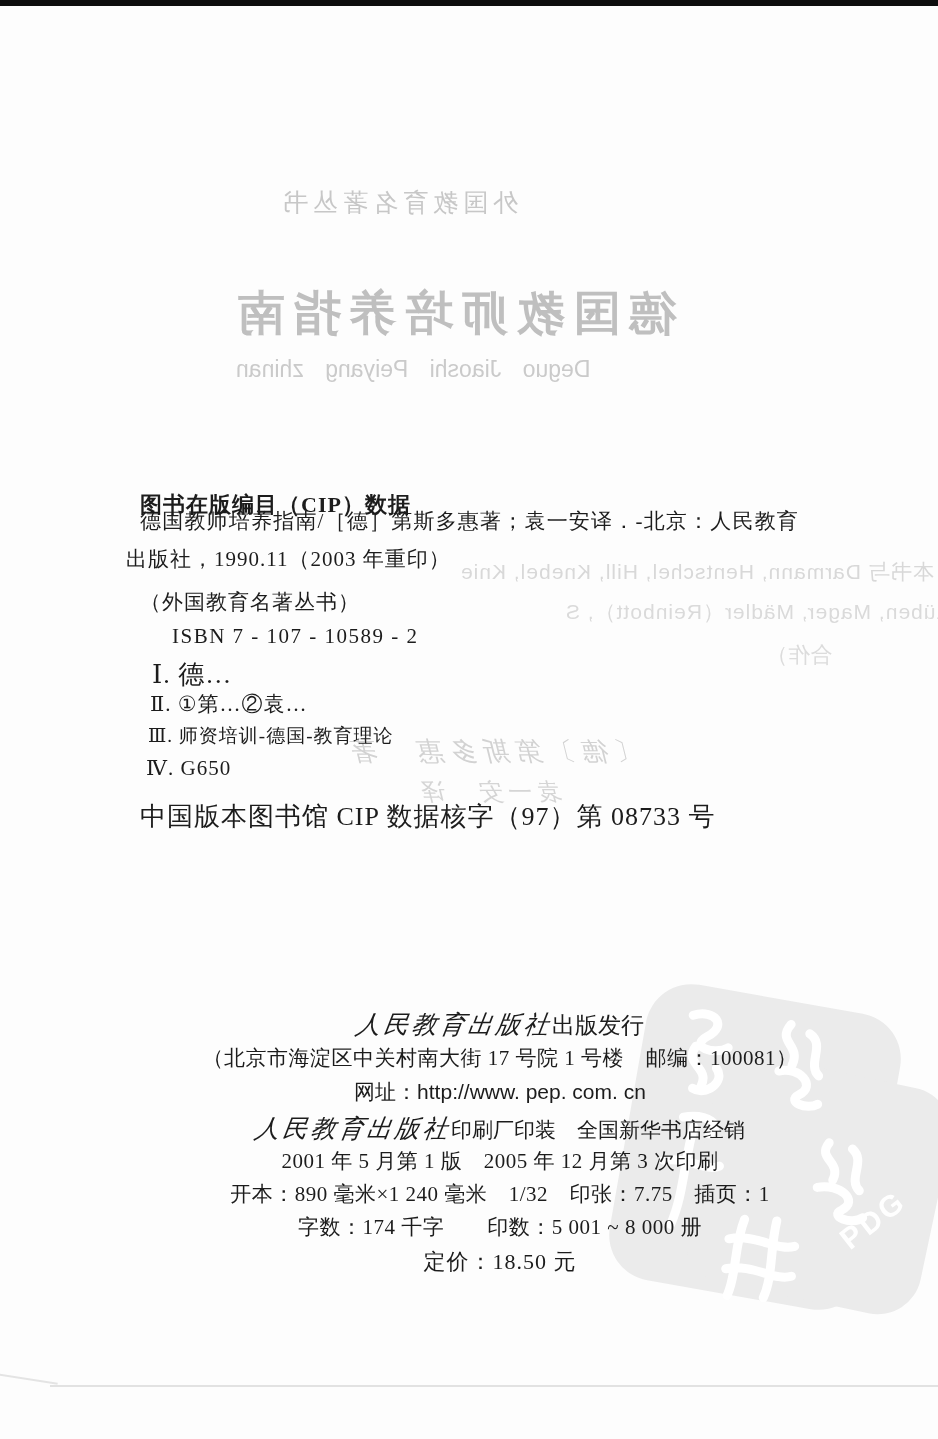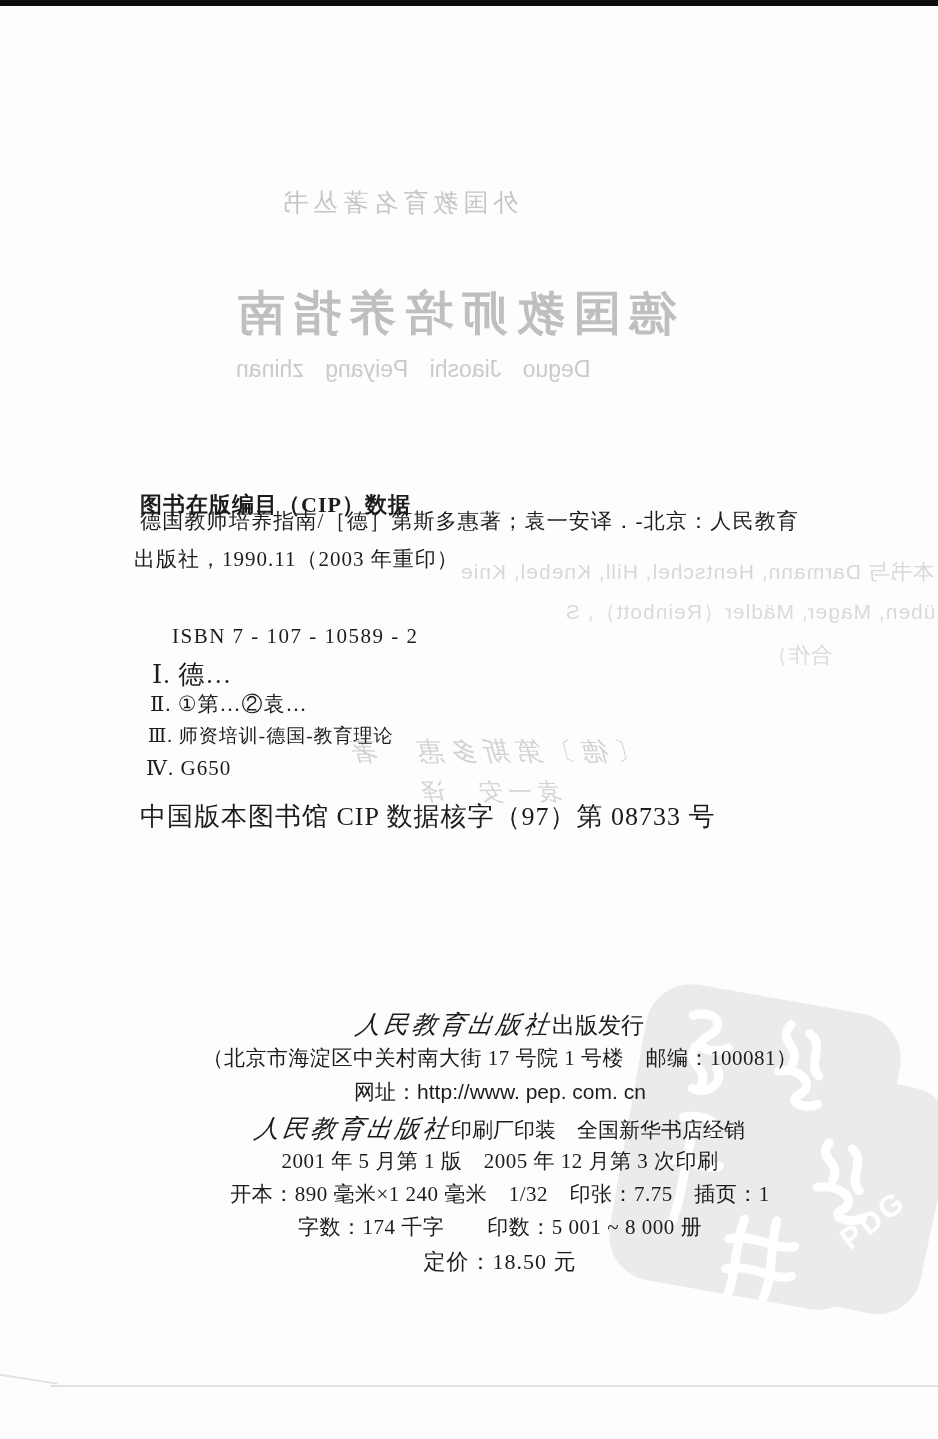--- a/index.html
+++ b/index.html
@@ -43,21 +43,21 @@
                   font-family: "Liberation Sans", sans-serif; }
   .ghost-collab1 { right: -18px; top: 558px; font-size: 21px; color: #d8d8d8; font-family: "Liberation Sans", sans-serif; letter-spacing: 1px; }
   .ghost-collab2 { right: -10px; top: 598px; font-size: 21px; color: #dadada; font-family: "Liberation Sans", sans-serif; letter-spacing: 1px; }
   .ghost-collab3 { right: 106px; top: 640px; font-size: 22px; color: #dcdcdc; }
   .ghost-author  { left: 346px; top: 734px; font-size: 26px; font-style: italic; letter-spacing: 7px; color: #d2d2d2; }
   .ghost-translator { left: 418px; top: 776px; font-size: 24px; font-style: italic; letter-spacing: 5px; color: #d5d5d5; }
 
   
   .cip-heading { left: 140px; top: 460px; font-size: 22px; font-weight: bold; letter-spacing: 1px; margin-top: 30px; }
   .cip-l1 { left: 140px; top: 507px; font-size: 21px; letter-spacing: 1.2px; }
-  .cip-l2 { left: 134px; top: 545px; font-size: 21px; letter-spacing: 1px; }
+  .cip-l2 { left: 126px; top: 545px; font-size: 21px; letter-spacing: 1px; }
   .cip-series { left: 140px; top: 588px; font-size: 21px; letter-spacing: 1px; }
   .cip-isbn { left: 140px; top: 624px; font-size: 21px; letter-spacing: 1.5px; margin-left: 32px; }
   .cip-item1 { left: 152px; top: 657px; font-size: 26px; letter-spacing: 1px; }
   .cip-item2 { left: 150px; top: 690px; font-size: 21px; letter-spacing: 1px; }
   .cip-item3 { left: 148px; top: 723px; font-size: 19px; letter-spacing: 1px; }
   .cip-item4 { left: 146px; top: 756px; font-size: 21px; letter-spacing: 1px; }
   .cip-record { left: 140px; top: 799px; font-size: 26px; letter-spacing: 1px; }
 
   
   .col-line { position: absolute; left: 60px; width: 880px; text-align: center; white-space: nowrap; z-index: 2; }
@@ -110,20 +110,21 @@
   <div class="ghost ghost-pinyin">Deguo Jiaoshi Peiyang zhinan</div>
   <div class="ghost ghost-collab1">（本书与 Darmann, Hentschel, Hill, Knebel, Knie</div>
   <div class="ghost ghost-collab2">Lüben, Mager, Mädler（Reinbott）, S</div>
   <div class="ghost ghost-collab3">合作）</div>
   <div class="ghost ghost-author">〔德〕第斯多惠　著</div>
   <div class="ghost ghost-translator">袁一安　译</div>
 
   <div class="abs cip-heading">图书在版编目（CIP）数据</div>
   <div class="abs cip-l1">德国教师培养指南/［德］第斯多惠著；袁一安译．-北京：人民教育</div>
   <div class="abs cip-l2">出版社，1990.11（2003 年重印）</div>
+  <div class="abs cip-series">（外国教育名著丛书）</div>
   <div class="abs cip-isbn">ISBN 7 - 107 - 10589 - 2</div>
   <div class="abs cip-item1">Ⅰ. 德…</div>
   <div class="abs cip-item2">Ⅱ. ①第…②袁…</div>
   <div class="abs cip-item3">Ⅲ. 师资培训-德国-教育理论</div>
   <div class="abs cip-item4">Ⅳ. G650</div>
   <div class="abs cip-record">中国版本图书馆 CIP 数据核字（97）第 08733 号</div>
 
   <div class="watermark">
     <div class="wm-blob1"></div>
     <div class="wm-blob2"></div>

